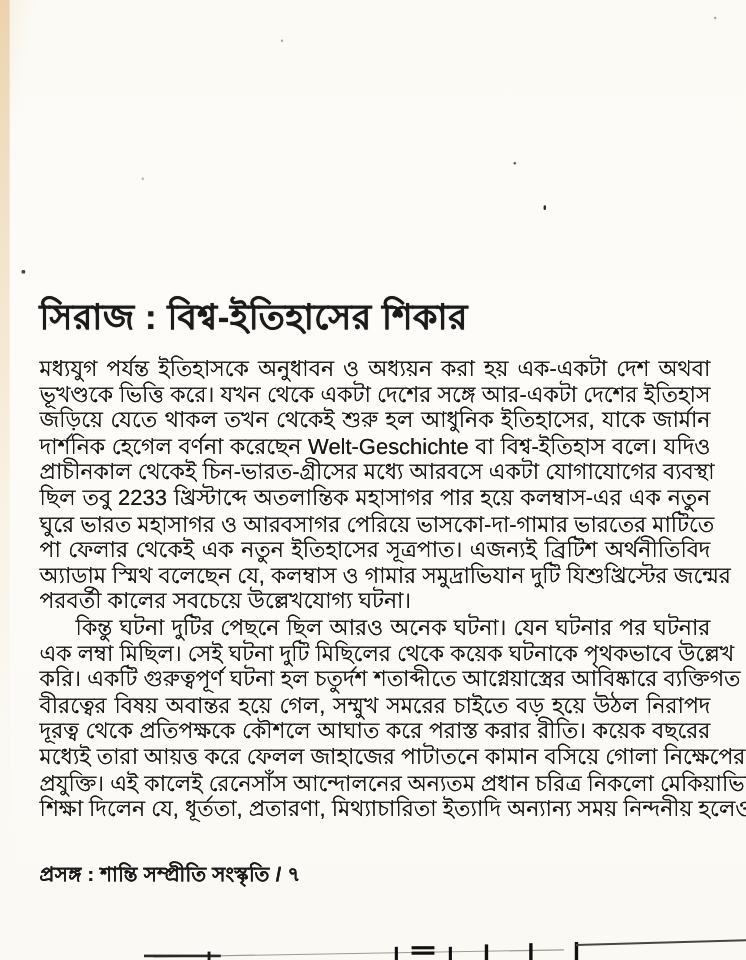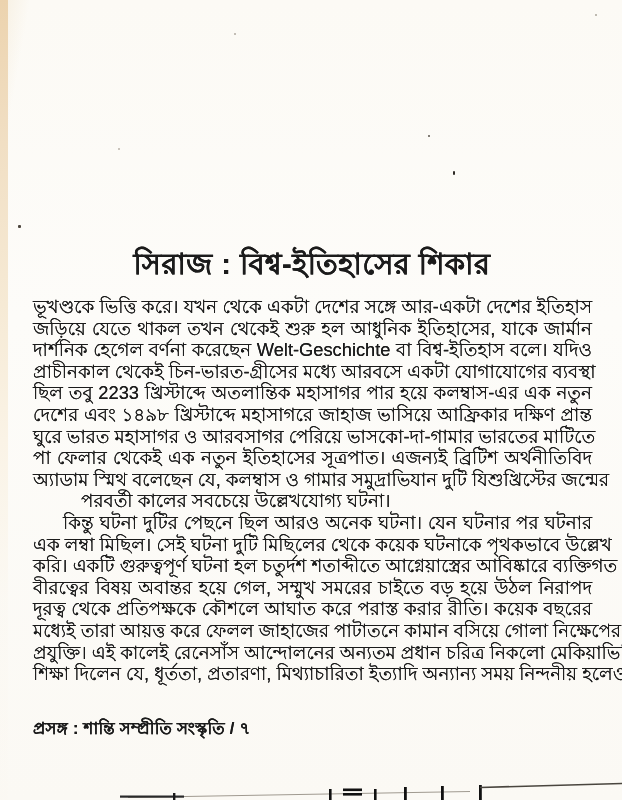--- a/index.html
+++ b/index.html
@@ -18,42 +18,41 @@
   .scan-left-edge {
     position: absolute; left: 0; top: 0; width: 8px; height: 100%;
     background: linear-gradient(180deg,
       #ecd3ae 0%, #f1dfc4 18%, #f6ead5 38%, #faf3e6 55%,
       rgba(250,246,238,0.35) 75%, rgba(250,246,238,0.15) 100%);
     pointer-events: none;
   }
   .title {
     position: absolute;
     left: 33px; top: 241px; width: 558px;
-    text-align: center;
     font-size: 29px;
     font-weight: bold;
     letter-spacing: 0.5px;
     text-shadow: 0 0 0.6px #1b1b1b;
     white-space: nowrap;
   }
   .body-text {
     position: absolute;
     left: 33px; top: 296px; width: 559px;
     font-size: 18.3px;
     line-height: 21.6px;
     text-shadow: 0 0 0.5px #242424;
   }
   .line {
     height: 21.6px;
     text-align: justify;
     text-align-last: justify;
     white-space: nowrap;
     overflow: visible;
   }
-  .line.no-fill { text-align-last: left; white-space: normal; margin-left: 48px; }
+  .line.no-fill { text-align-last: left; white-space: normal; }
   .line.indent { padding-left: 30px; }
   .footer {
     position: absolute;
     left: 33px; top: 716px; width: 558px;
     font-size: 16.5px;
     font-weight: bold;
     letter-spacing: 0.3px;
     text-shadow: 0 0 0.4px #222;
   }
   .bottom-artifact {
@@ -66,26 +65,26 @@
 <body>
 
 <div class="page">
 
   <div class="scan-left-edge"></div>
 
   <h1 class="title" style="margin:0;">সিরাজ : বিশ্ব-ইতিহাসের শিকার</h1>
 
   <div class="body-text">
     <div>
+      <div class="line">মধ্যযুগ পর্যন্ত ইতিহাসকে অনুধাবন ও অধ্যয়ন করা হয় এক-একটা দেশ অথবা</div>
       <div class="line">ভূখণ্ডকে ভিত্তি করে। যখন থেকে একটা দেশের সঙ্গে আর-একটা দেশের ইতিহাস</div>
       <div class="line">জড়িয়ে যেতে থাকল তখন থেকেই শুরু হল আধুনিক ইতিহাসের, যাকে জার্মান</div>
       <div class="line">দার্শনিক হেগেল বর্ণনা করেছেন Welt-Geschichte বা বিশ্ব-ইতিহাস বলে। যদিও</div>
       <div class="line">প্রাচীনকাল থেকেই চিন-ভারত-গ্রীসের মধ্যে আরবসে একটা যোগাযোগের ব্যবস্থা</div>
       <div class="line">ছিল তবু 2233 খ্রিস্টাব্দে অতলান্তিক মহাসাগর পার হয়ে কলম্বাস-এর এক নতুন</div>
-      <div class="line">দেশের এবং ১৪৯৮ খ্রিস্টাব্দে মহাসাগরে জাহাজ ভাসিয়ে আফ্রিকার দক্ষিণ প্রান্ত</div>
       <div class="line">ঘুরে ভারত মহাসাগর ও আরবসাগর পেরিয়ে ভাসকো-দা-গামার ভারতের মাটিতে</div>
       <div class="line">পা ফেলার থেকেই এক নতুন ইতিহাসের সূত্রপাত। এজন্যই ব্রিটিশ অর্থনীতিবিদ</div>
       <div class="line">অ্যাডাম স্মিথ বলেছেন যে, কলম্বাস ও গামার সমুদ্রাভিযান দুটি যিশুখ্রিস্টের জন্মের</div>
       <div class="line no-fill">পরবর্তী কালের সবচেয়ে উল্লেখযোগ্য ঘটনা।</div>
     </div>
     <div>
       <div class="line indent">কিন্তু ঘটনা দুটির পেছনে ছিল আরও অনেক ঘটনা। যেন ঘটনার পর ঘটনার</div>
       <div class="line">এক লম্বা মিছিল। সেই ঘটনা দুটি মিছিলের থেকে কয়েক ঘটনাকে পৃথকভাবে উল্লেখ</div>
       <div class="line">করি। একটি গুরুত্বপূর্ণ ঘটনা হল চতুর্দশ শতাব্দীতে আগ্নেয়াস্ত্রের আবিষ্কারে ব্যক্তিগত</div>
       <div class="line">বীরত্বের বিষয় অবান্তর হয়ে গেল, সম্মুখ সমরের চাইতে বড় হয়ে উঠল নিরাপদ</div>

